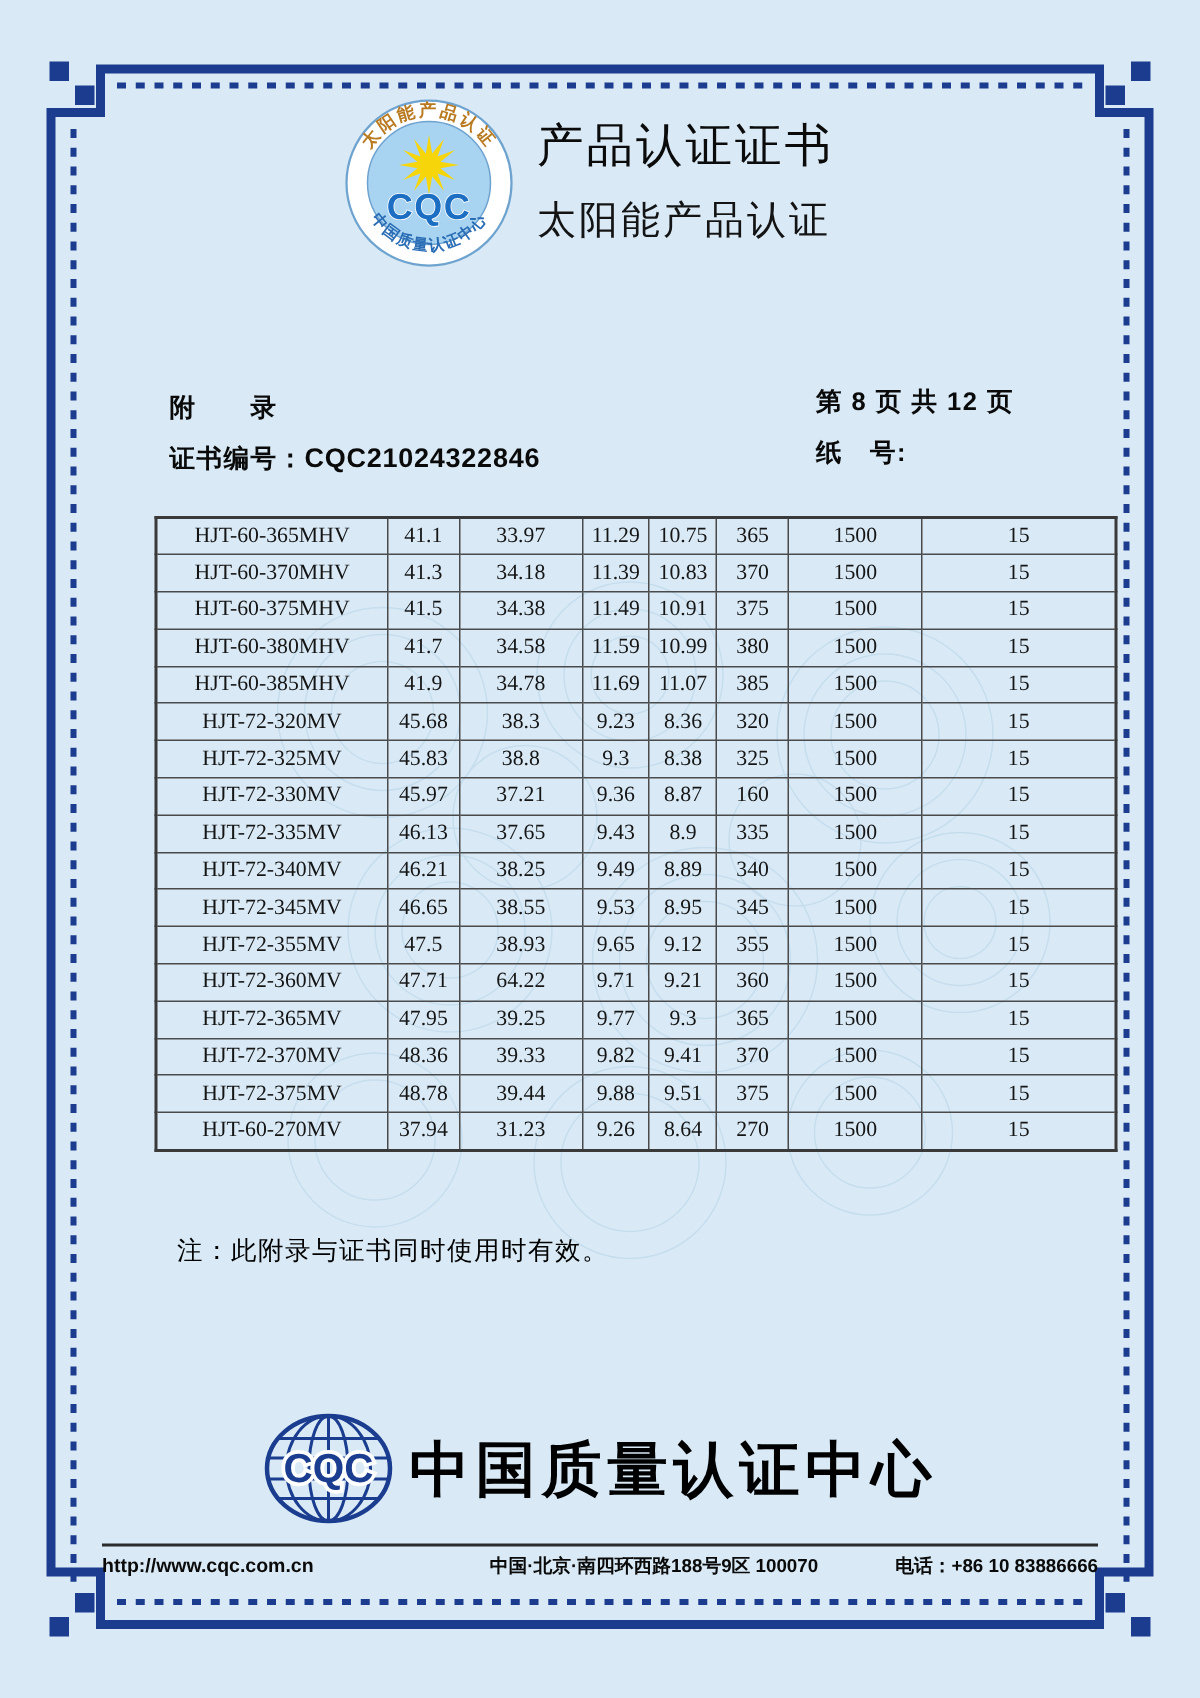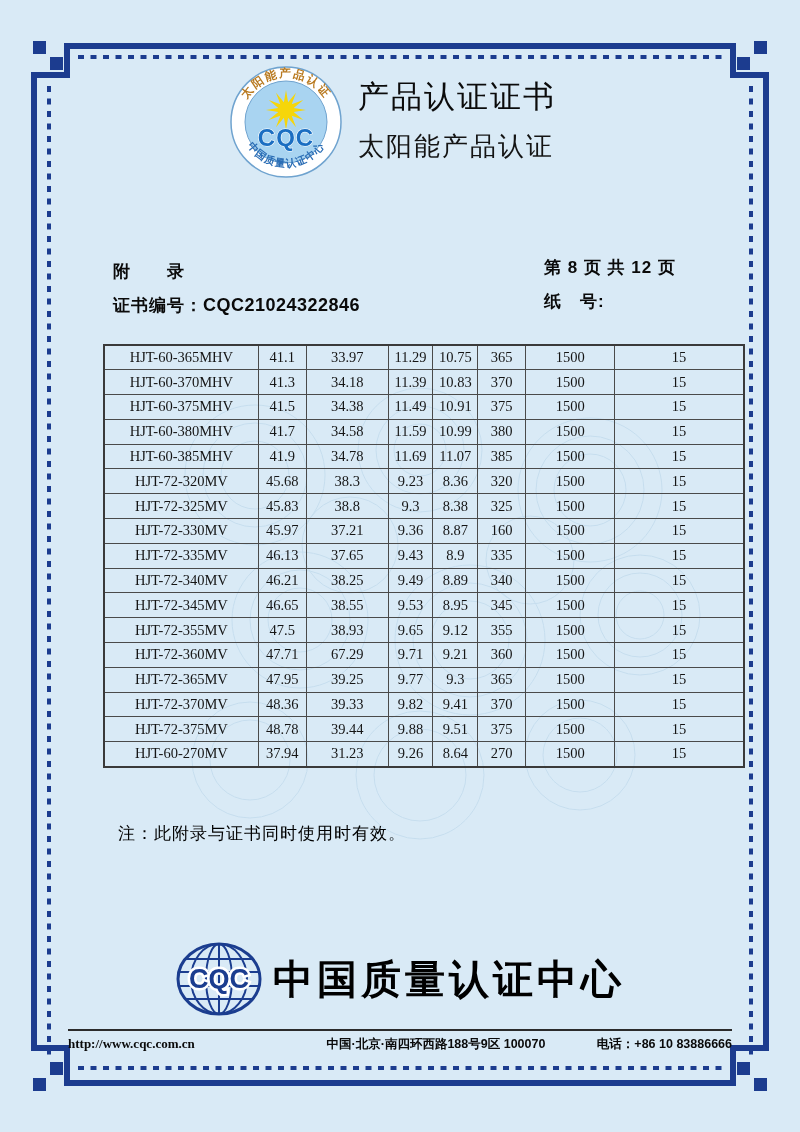--- a/index.html
+++ b/index.html
@@ -64,21 +64,21 @@
   .bottom-rule {
     position: absolute; left: 68px; top: 1029px; width: 664px; height: 2px;
     background: #2b2b2b;
   }
   .bottom-bar {
     position: absolute; left: 0; top: 1036px; width: 100%; height: 18px;
     font-size: 12.5px; font-weight: bold; color: #0a0a0a;
   }
   .bottom-bar .site {
     position: absolute; left: 68px;
-    font-family: Liberation Serif, serif; font-size: 13px;
+    font-family: Liberation Sans, sans-serif; font-size: 13px;
   }
   .bottom-bar .addr { position: absolute; left: 0; width: 100%; text-align: center; margin-left: 36px; }
   .bottom-bar .phone { position: absolute; right: 68px; }
 </style>
 </head>
 <body>
 
 <div class="page">
 
   <svg class="watermark-svg" width="800" height="1132" viewBox="0 0 800 1132">
@@ -292,21 +292,21 @@
             <td>38.93</td>
             <td>9.65</td>
             <td>9.12</td>
             <td>355</td>
             <td>1500</td>
             <td>15</td>
           </tr>
           <tr>
             <td>HJT-72-360MV</td>
             <td>47.71</td>
-            <td>67.29</td>
+            <td>64.22</td>
             <td>9.71</td>
             <td>9.21</td>
             <td>360</td>
             <td>1500</td>
             <td>15</td>
           </tr>
           <tr>
             <td>HJT-72-365MV</td>
             <td>47.95</td>
             <td>39.25</td>

